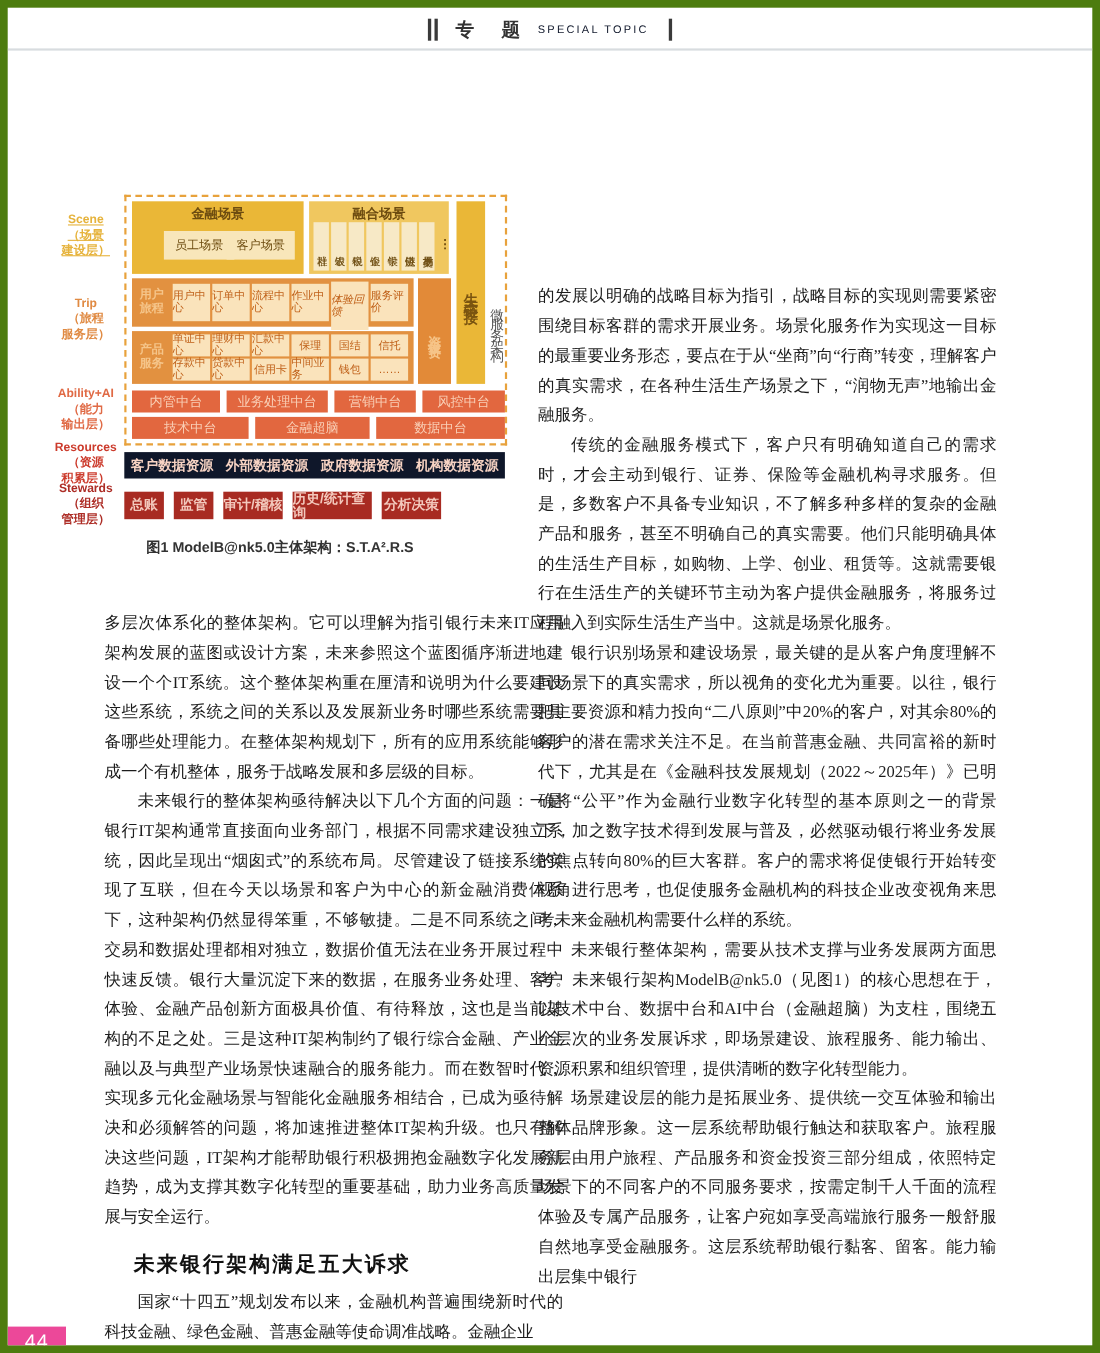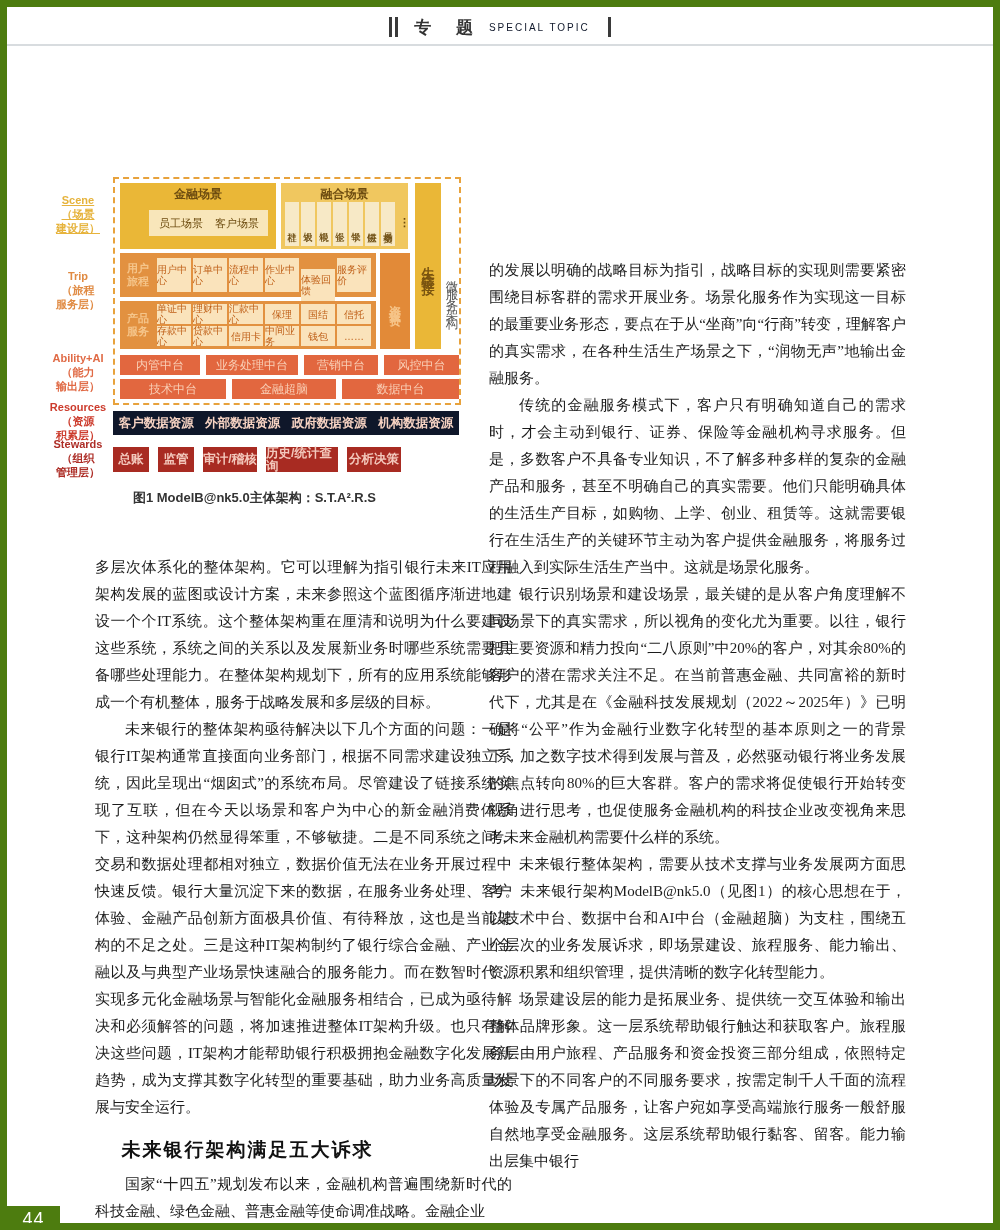--- a/index.html
+++ b/index.html
@@ -65,21 +65,21 @@
   
   .col-text{position:absolute;font-size:15px;line-height:27px;text-align:justify;color:#1c1c1c;}
   #left-col{left:55px;top:547px;width:417px;margin-left:33px;}
   #right-col{left:482px;top:250px;width:417px;}
   .col-text p{margin:0;}
   .indent{text-indent:2em;}
   #section-heading{font:bold 19px/26px "Liberation Serif",serif;color:#111;
                    margin:16px 0 8px 0 !important;text-indent:1.4em;letter-spacing:2px;}
 
   
-  #page-badge{position:absolute;left:0;top:1199px;width:53px;height:25px;background:#4d7c0f;
+  #page-badge{position:absolute;left:0;top:1199px;width:53px;height:25px;background:#ec4899;
               color:#fff;display:flex;align-items:center;justify-content:center;
               font:18px/18px "Liberation Sans",sans-serif;letter-spacing:1px;}
   #footer-rule{position:absolute;left:0;top:1226px;width:100%;height:3px;background:#cccccc;}
 </style>
 </head>
 <body>
 
 <div id="page">
 
   <div id="header">
@@ -137,21 +137,21 @@
       <div class="fcol" style="left:100px;top:19px;width:14px;height:44px;">交易市场</div>
       <div class="fmore" style="left:118px;top:34px;">⋮</div>
     </div>
 
     <div class="orangeblock" style="left:113px;top:246px;width:256px;height:44px;">
       <div class="oblabel">用户旅程</div>
       <div class="cream" style="left:37px;top:5px;width:34px;height:34px;">用户中心</div>
       <div class="cream" style="left:73px;top:5px;width:34px;height:34px;">订单中心</div>
       <div class="cream" style="left:109px;top:5px;width:34px;height:34px;">流程中心</div>
       <div class="cream" style="left:145px;top:5px;width:34px;height:34px;">作业中心</div>
-      <div class="cream" style="left:181px;top:16px;width:34px;height:32px;">体验回馈</div>
+      <div class="cream" style="left:181px;top:3px;width:34px;height:44px;font-style:italic;">体验回馈</div>
       <div class="cream" style="left:217px;top:5px;width:34px;height:34px;">服务评价</div>
     </div>
 
     <div class="orangeblock" style="left:113px;top:294px;width:256px;height:48px;">
       <div class="oblabel">产品服务</div>
       <div class="cream" style="left:37px;top:3px;width:34px;height:20px;">单证中心</div>
       <div class="cream" style="left:73px;top:3px;width:34px;height:20px;">理财中心</div>
       <div class="cream" style="left:109px;top:3px;width:34px;height:20px;">汇款中心</div>
       <div class="cream" style="left:145px;top:3px;width:34px;height:20px;">保理</div>
       <div class="cream" style="left:181px;top:3px;width:34px;height:20px;">国结</div>

